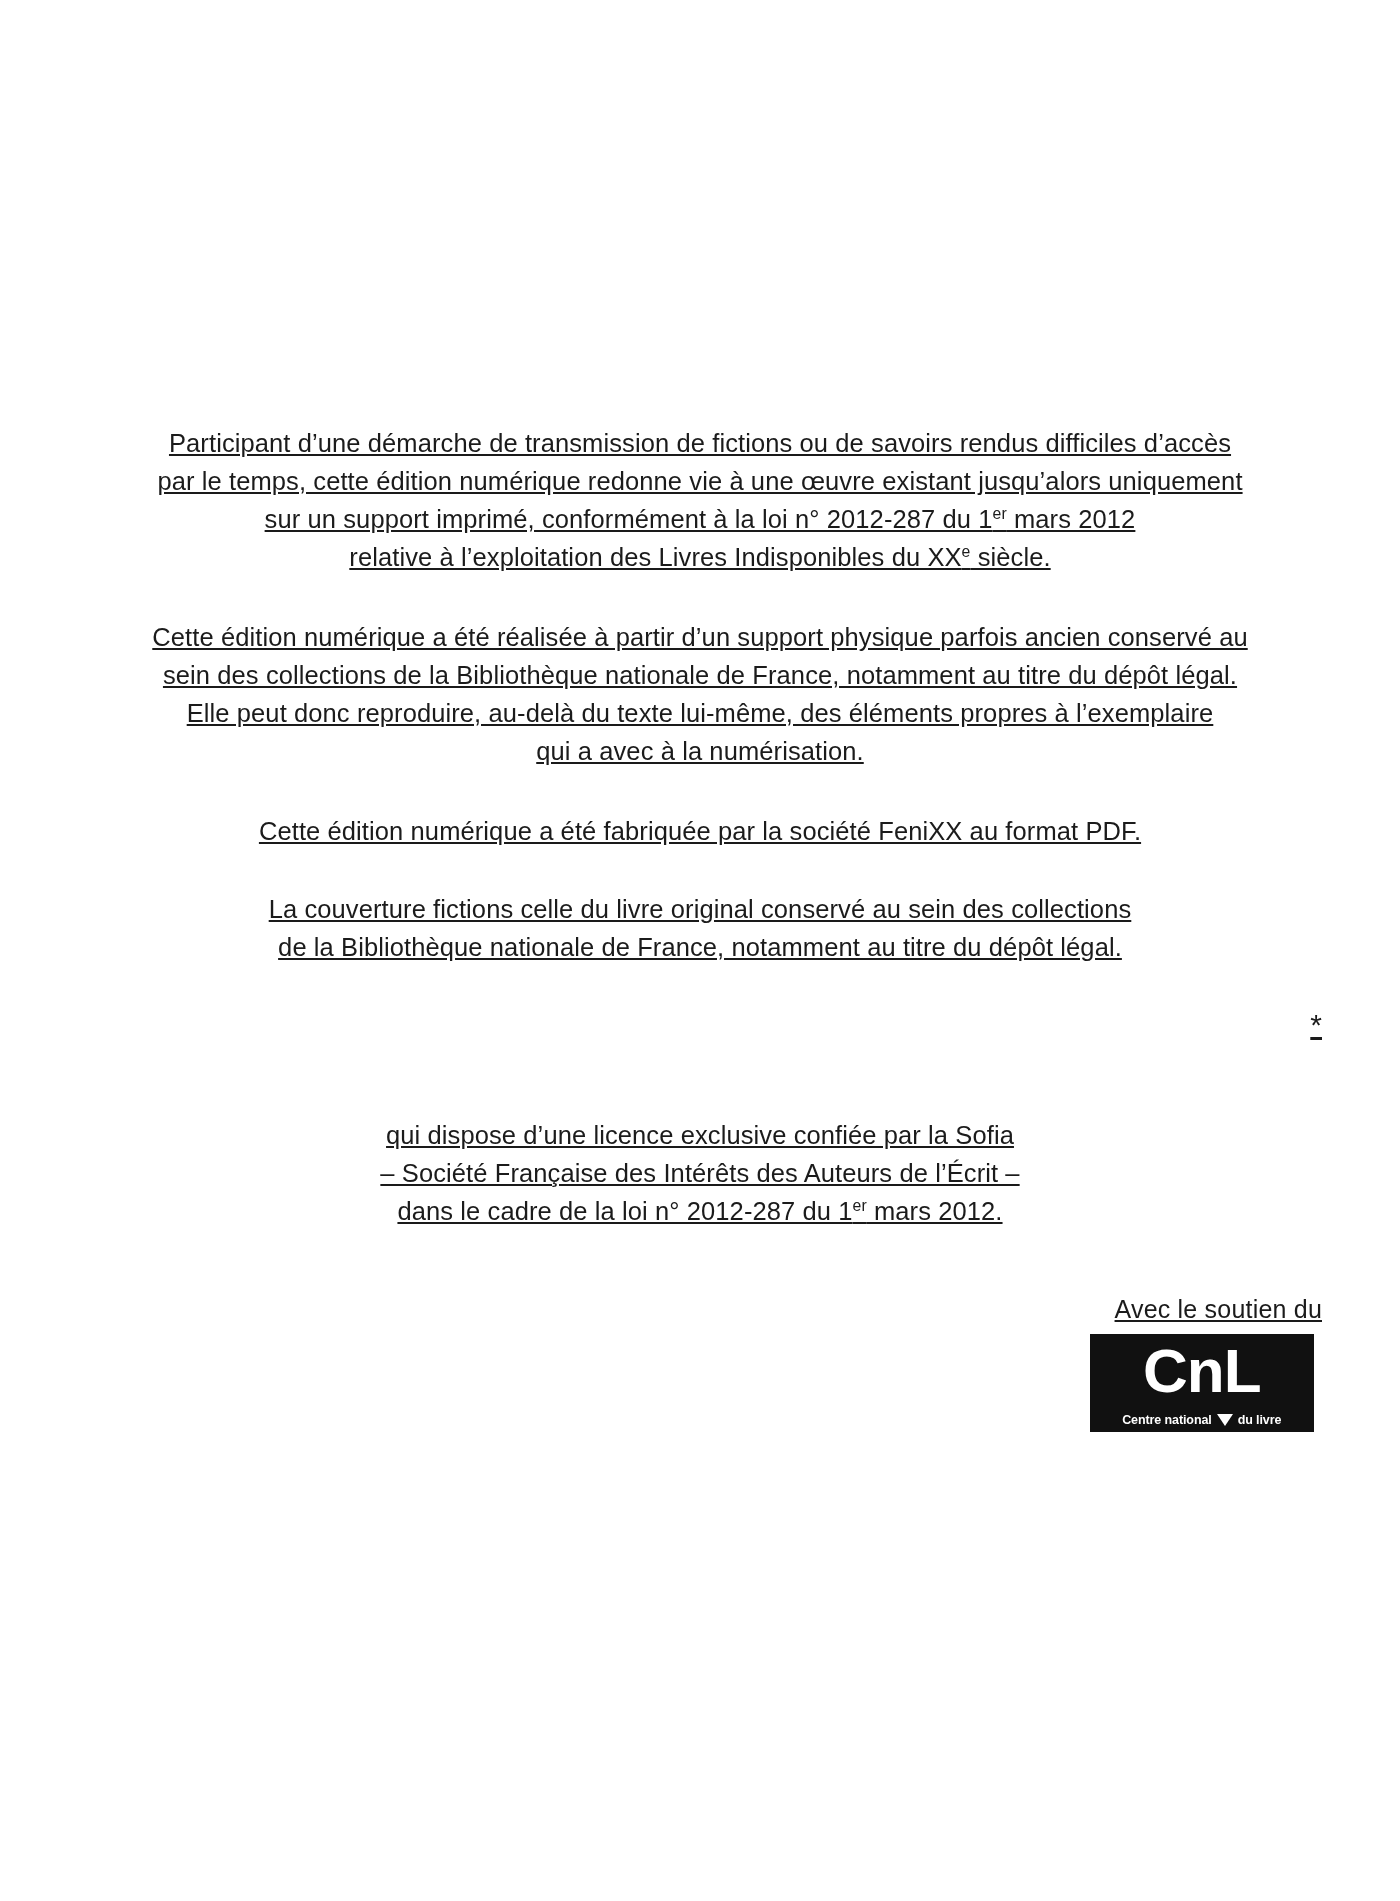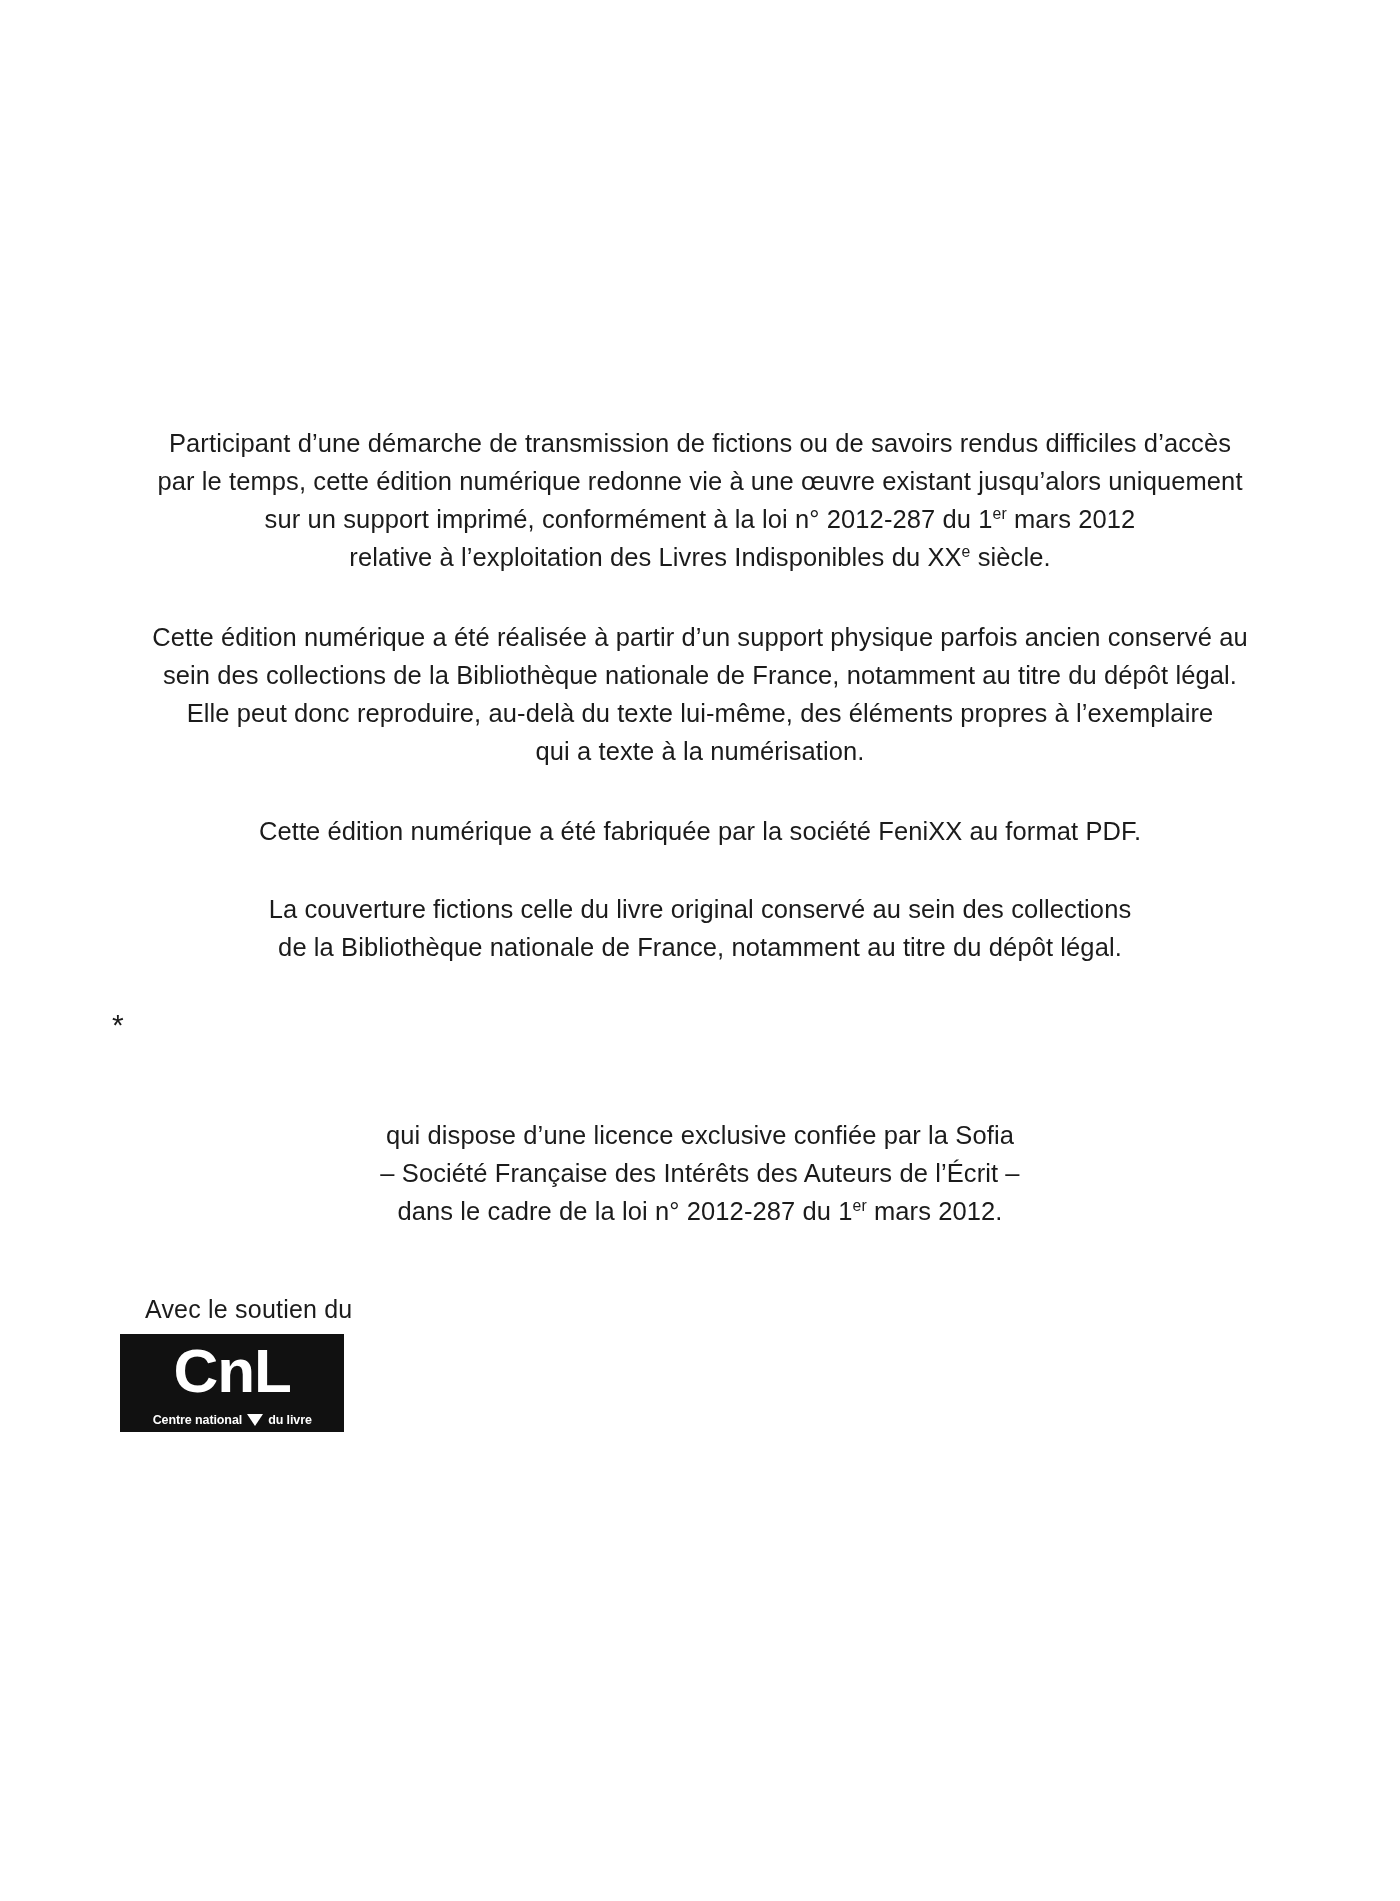--- a/index.html
+++ b/index.html
@@ -12,24 +12,25 @@
     height: 1901px;
     font-family: "Liberation Sans", sans-serif;
     color: #1a1a1a;
     position: relative;
     overflow: hidden;
   }
   .page {
     width: 1400px;
     height: 1901px;
     box-sizing: border-box;
-    padding: 0 112px;
+    padding: 0 78px;
     display: flex;
     flex-direction: column;
-    align-items: flex-start;
+    align-items: flex-end;
+    text-decoration: underline;
   }
   .spacer-top {
     height: 424px;
     flex: none;
   }
   .para {
     width: 100%;
     text-align: center;
     font-size: 25.5px;
     line-height: 38px;
@@ -126,21 +127,21 @@
     <span>sur un support imprimé, conformément à la loi n° 2012-287 du 1<sup>er</sup> mars 2012</span><br>
     <span>relative à l’exploitation des Livres Indisponibles du XX<sup>e</sup> siècle.</span>
   </p>
 
   <div class="gap-1"></div>
 
   <p class="para">
     <span>Cette édition numérique a été réalisée à partir d’un support physique parfois ancien conservé au</span><br>
     <span>sein des collections de la Bibliothèque nationale de France, notamment au titre du dépôt légal.</span><br>
     <span>Elle peut donc reproduire, au-delà du texte lui-même, des éléments propres à l’exemplaire</span><br>
-    <span>qui a texte à la numérisation.</span>
+    <span>qui a avec à la numérisation.</span>
   </p>
 
   <div class="gap-2"></div>
 
   <p class="para">
     <span>Cette édition numérique a été fabriquée par la société FeniXX au format PDF.</span>
   </p>
 
   <div class="gap-3"></div>
 

